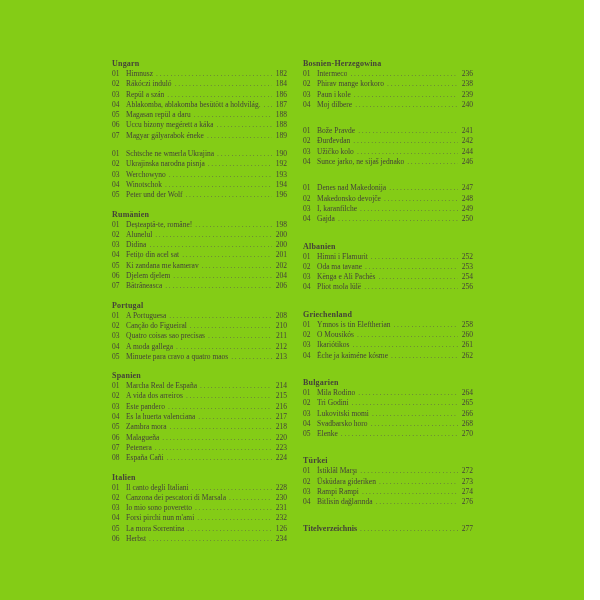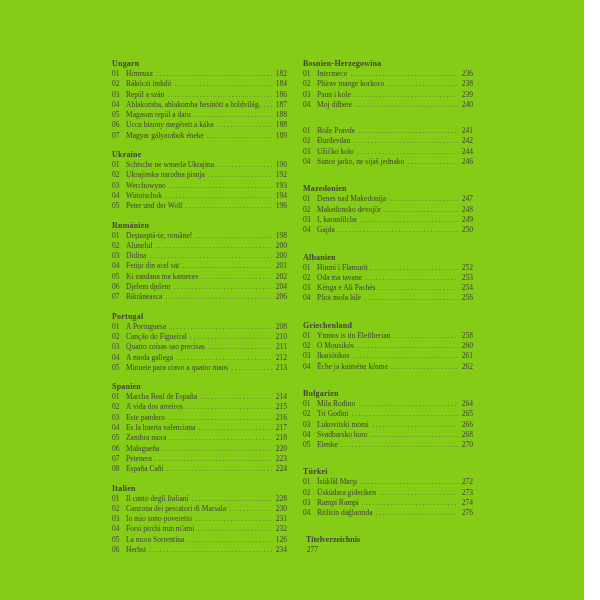--- a/index.html
+++ b/index.html
@@ -55,21 +55,20 @@
     letter-spacing: 1.7px;
     color: #5d594e;
   }
   .pnum {
     flex: 0 0 auto;
     min-width: 12px;
     text-align: right;
   }
   .footer-row {
     margin-top: 0;
-    flex-direction: column;
   }
   .footer-row .ftitle {
     font-weight: bold;
     font-size: 8px;
   }
 </style>
 </head>
 <body>
 
 <div class="page">
@@ -113,21 +112,20 @@
           <span class="pnum">188</span>
         </div>
         <div class="row">
           <span class="num">07</span>
           <span class="title">Magyar gályarabok éneke</span>
           <span class="dots">............................................................................................................................................</span>
           <span class="pnum">189</span>
         </div>
       </div>
       <div class="toc-section">
-        <div class="sec-title">Ukraine</div>
         <div class="row">
           <span class="num">01</span>
           <span class="title">Schtsche ne wmerla Ukrajina</span>
           <span class="dots">............................................................................................................................................</span>
           <span class="pnum">190</span>
         </div>
         <div class="row">
           <span class="num">02</span>
           <span class="title">Ukrajinska narodna pisnja</span>
           <span class="dots">............................................................................................................................................</span>
@@ -370,21 +368,20 @@
             <span class="pnum">244</span>
           </div>
           <div class="row">
             <span class="num">04</span>
             <span class="title">Sunce jarko, ne sijaš jednako</span>
             <span class="dots">............................................................................................................................................</span>
             <span class="pnum">246</span>
           </div>
         </div>
         <div class="toc-section">
-          <div class="sec-title">Mazedonien</div>
           <div class="row">
             <span class="num">01</span>
             <span class="title">Denes nad Makedonija</span>
             <span class="dots">............................................................................................................................................</span>
             <span class="pnum">247</span>
           </div>
           <div class="row">
             <span class="num">02</span>
             <span class="title">Makedonsko devojče</span>
             <span class="dots">............................................................................................................................................</span>

